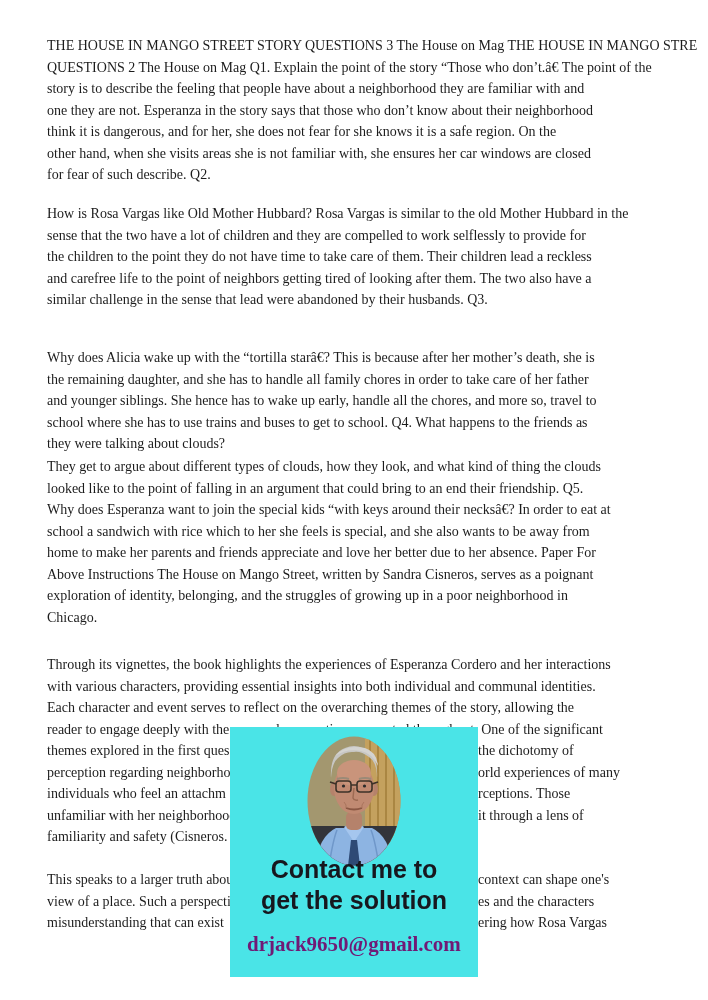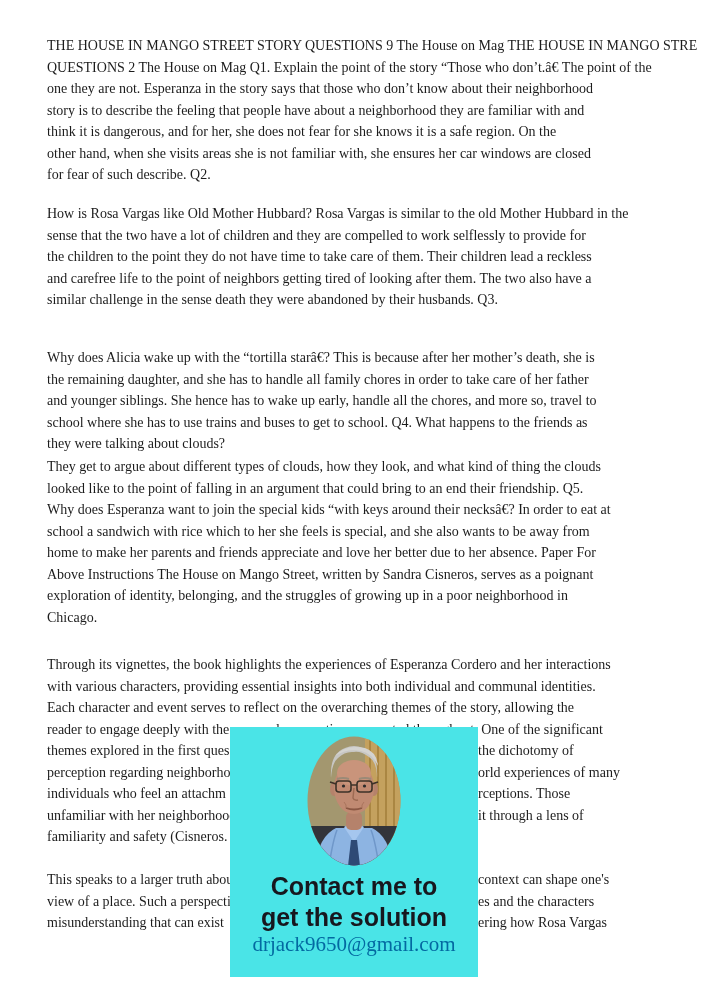--- a/index.html
+++ b/index.html
@@ -29,53 +29,53 @@
   .frag-right{position:absolute;left:431px;top:0;text-align:center;}
   
   .overlay{
     position:absolute;left:230px;top:727px;width:248px;height:250px;
     background:#4AE4E7;
   }
   .portrait{
     position:absolute;left:77px;top:9px;width:94px;height:130px;
   }
   .headline{
-    position:absolute;top:144px;left:0;width:100%;
+    position:absolute;top:127px;left:0;width:100%;
     text-align:center;
     font-family:"Liberation Sans", sans-serif;
     font-weight:700;font-size:25px;line-height:31px;
     color:#17171e;
   }
   .email{
     position:absolute;top:204px;left:0;width:100%;
     text-align:center;
     font-family:"Liberation Serif", serif;
-    font-weight:400;font-size:21px;line-height:26px;
-    color:#0369a1;
+    font-weight:700;font-size:21px;line-height:26px;
+    color:#701a75;
   }
 </style>
 </head>
 <body>
 
 <div id="doc">
     <div class="para">
-      <div class="line">THE HOUSE IN MANGO STREET STORY QUESTIONS 9 The House on Mag THE HOUSE IN MANGO STRE</div>
+      <div class="line">THE HOUSE IN MANGO STREET STORY QUESTIONS 3 The House on Mag THE HOUSE IN MANGO STRE</div>
       <div class="line">QUESTIONS 2 The House on Mag Q1. Explain the point of the story “Those who don’t.â€ The point of the</div>
+      <div class="line">story is to describe the feeling that people have about a neighborhood they are familiar with and</div>
       <div class="line">one they are not. Esperanza in the story says that those who don’t know about their neighborhood</div>
-      <div class="line">story is to describe the feeling that people have about a neighborhood they are familiar with and</div>
       <div class="line">think it is dangerous, and for her, she does not fear for she knows it is a safe region. On the</div>
       <div class="line">other hand, when she visits areas she is not familiar with, she ensures her car windows are closed</div>
       <div class="line">for fear of such describe. Q2.</div>
     </div>
     <div class="para">
       <div class="line">How is Rosa Vargas like Old Mother Hubbard? Rosa Vargas is similar to the old Mother Hubbard in the</div>
       <div class="line">sense that the two have a lot of children and they are compelled to work selflessly to provide for</div>
       <div class="line">the children to the point they do not have time to take care of them. Their children lead a reckless</div>
       <div class="line">and carefree life to the point of neighbors getting tired of looking after them. The two also have a</div>
-      <div class="line">similar challenge in the sense death they were abandoned by their husbands. Q3.</div>
+      <div class="line">similar challenge in the sense that lead were abandoned by their husbands. Q3.</div>
     </div>
     <div class="para">
       <div class="line">Why does Alicia wake up with the “tortilla starâ€? This is because after her mother’s death, she is</div>
       <div class="line">the remaining daughter, and she has to handle all family chores in order to take care of her father</div>
       <div class="line">and younger siblings. She hence has to wake up early, handle all the chores, and more so, travel to</div>
       <div class="line">school where she has to use trains and buses to get to school. Q4. What happens to the friends as</div>
       <div class="line">they were talking about clouds?</div>
     </div>
     <div class="para">
       <div class="line">They get to argue about different types of clouds, how they look, and what kind of thing the clouds</div>

